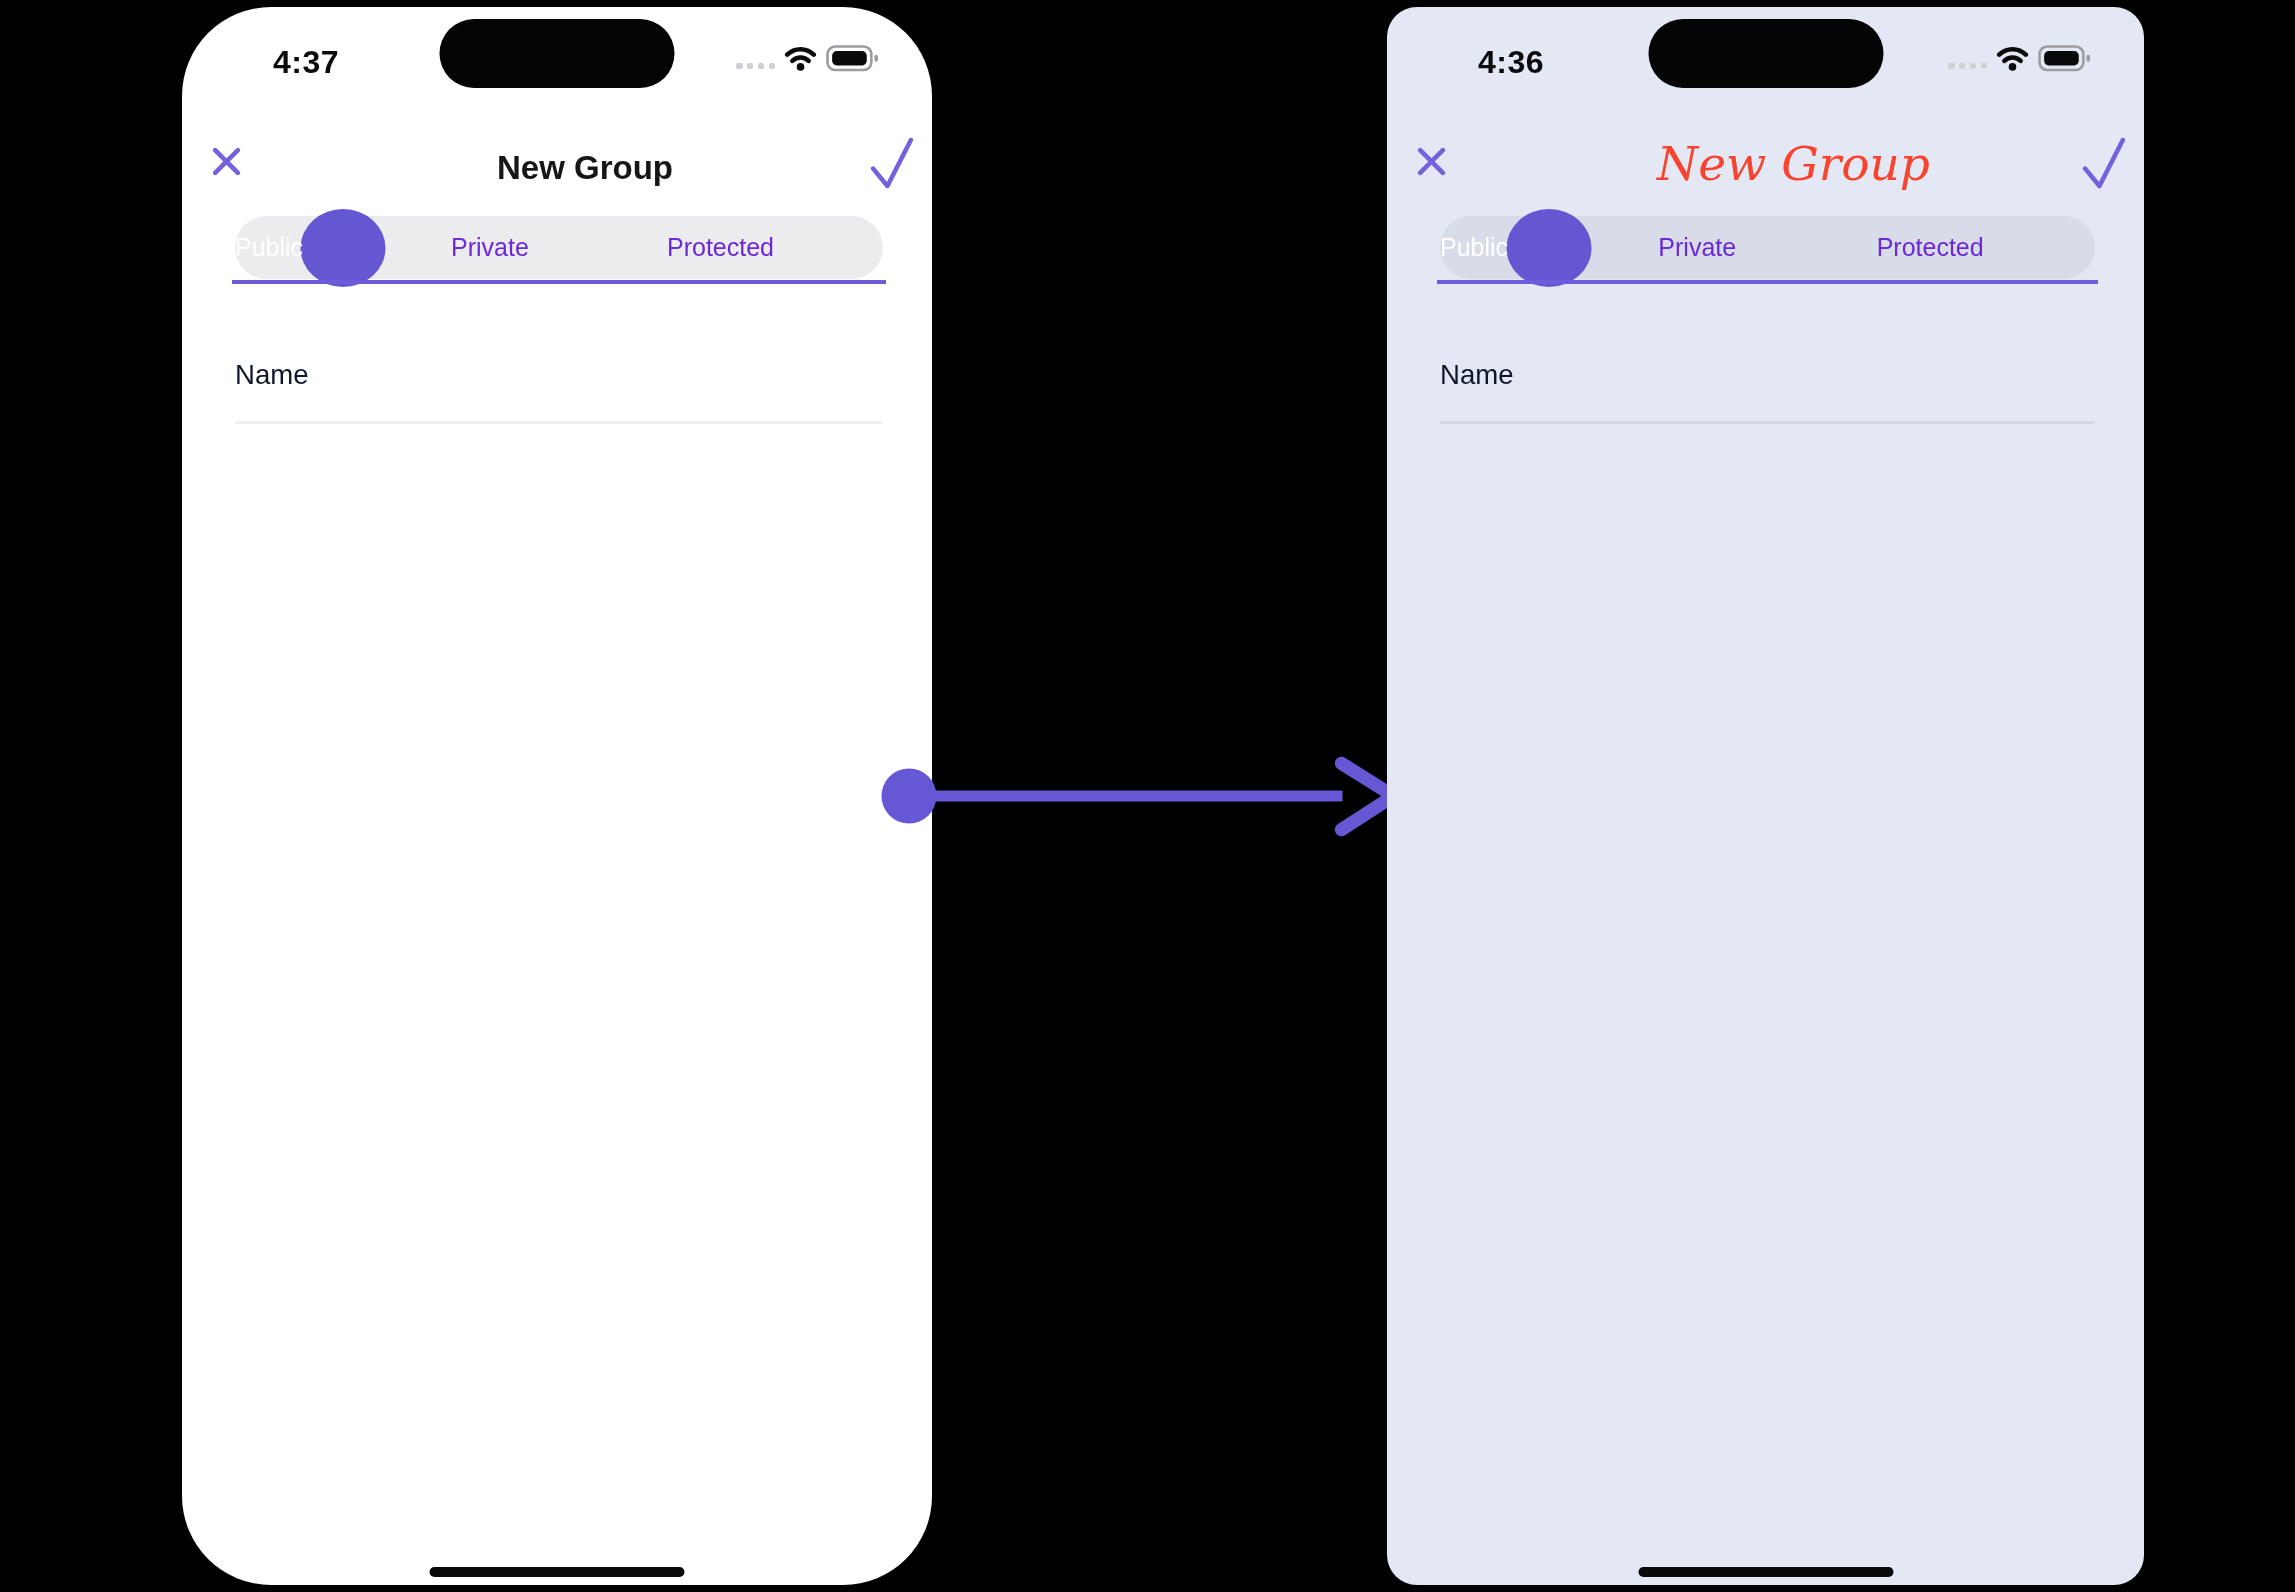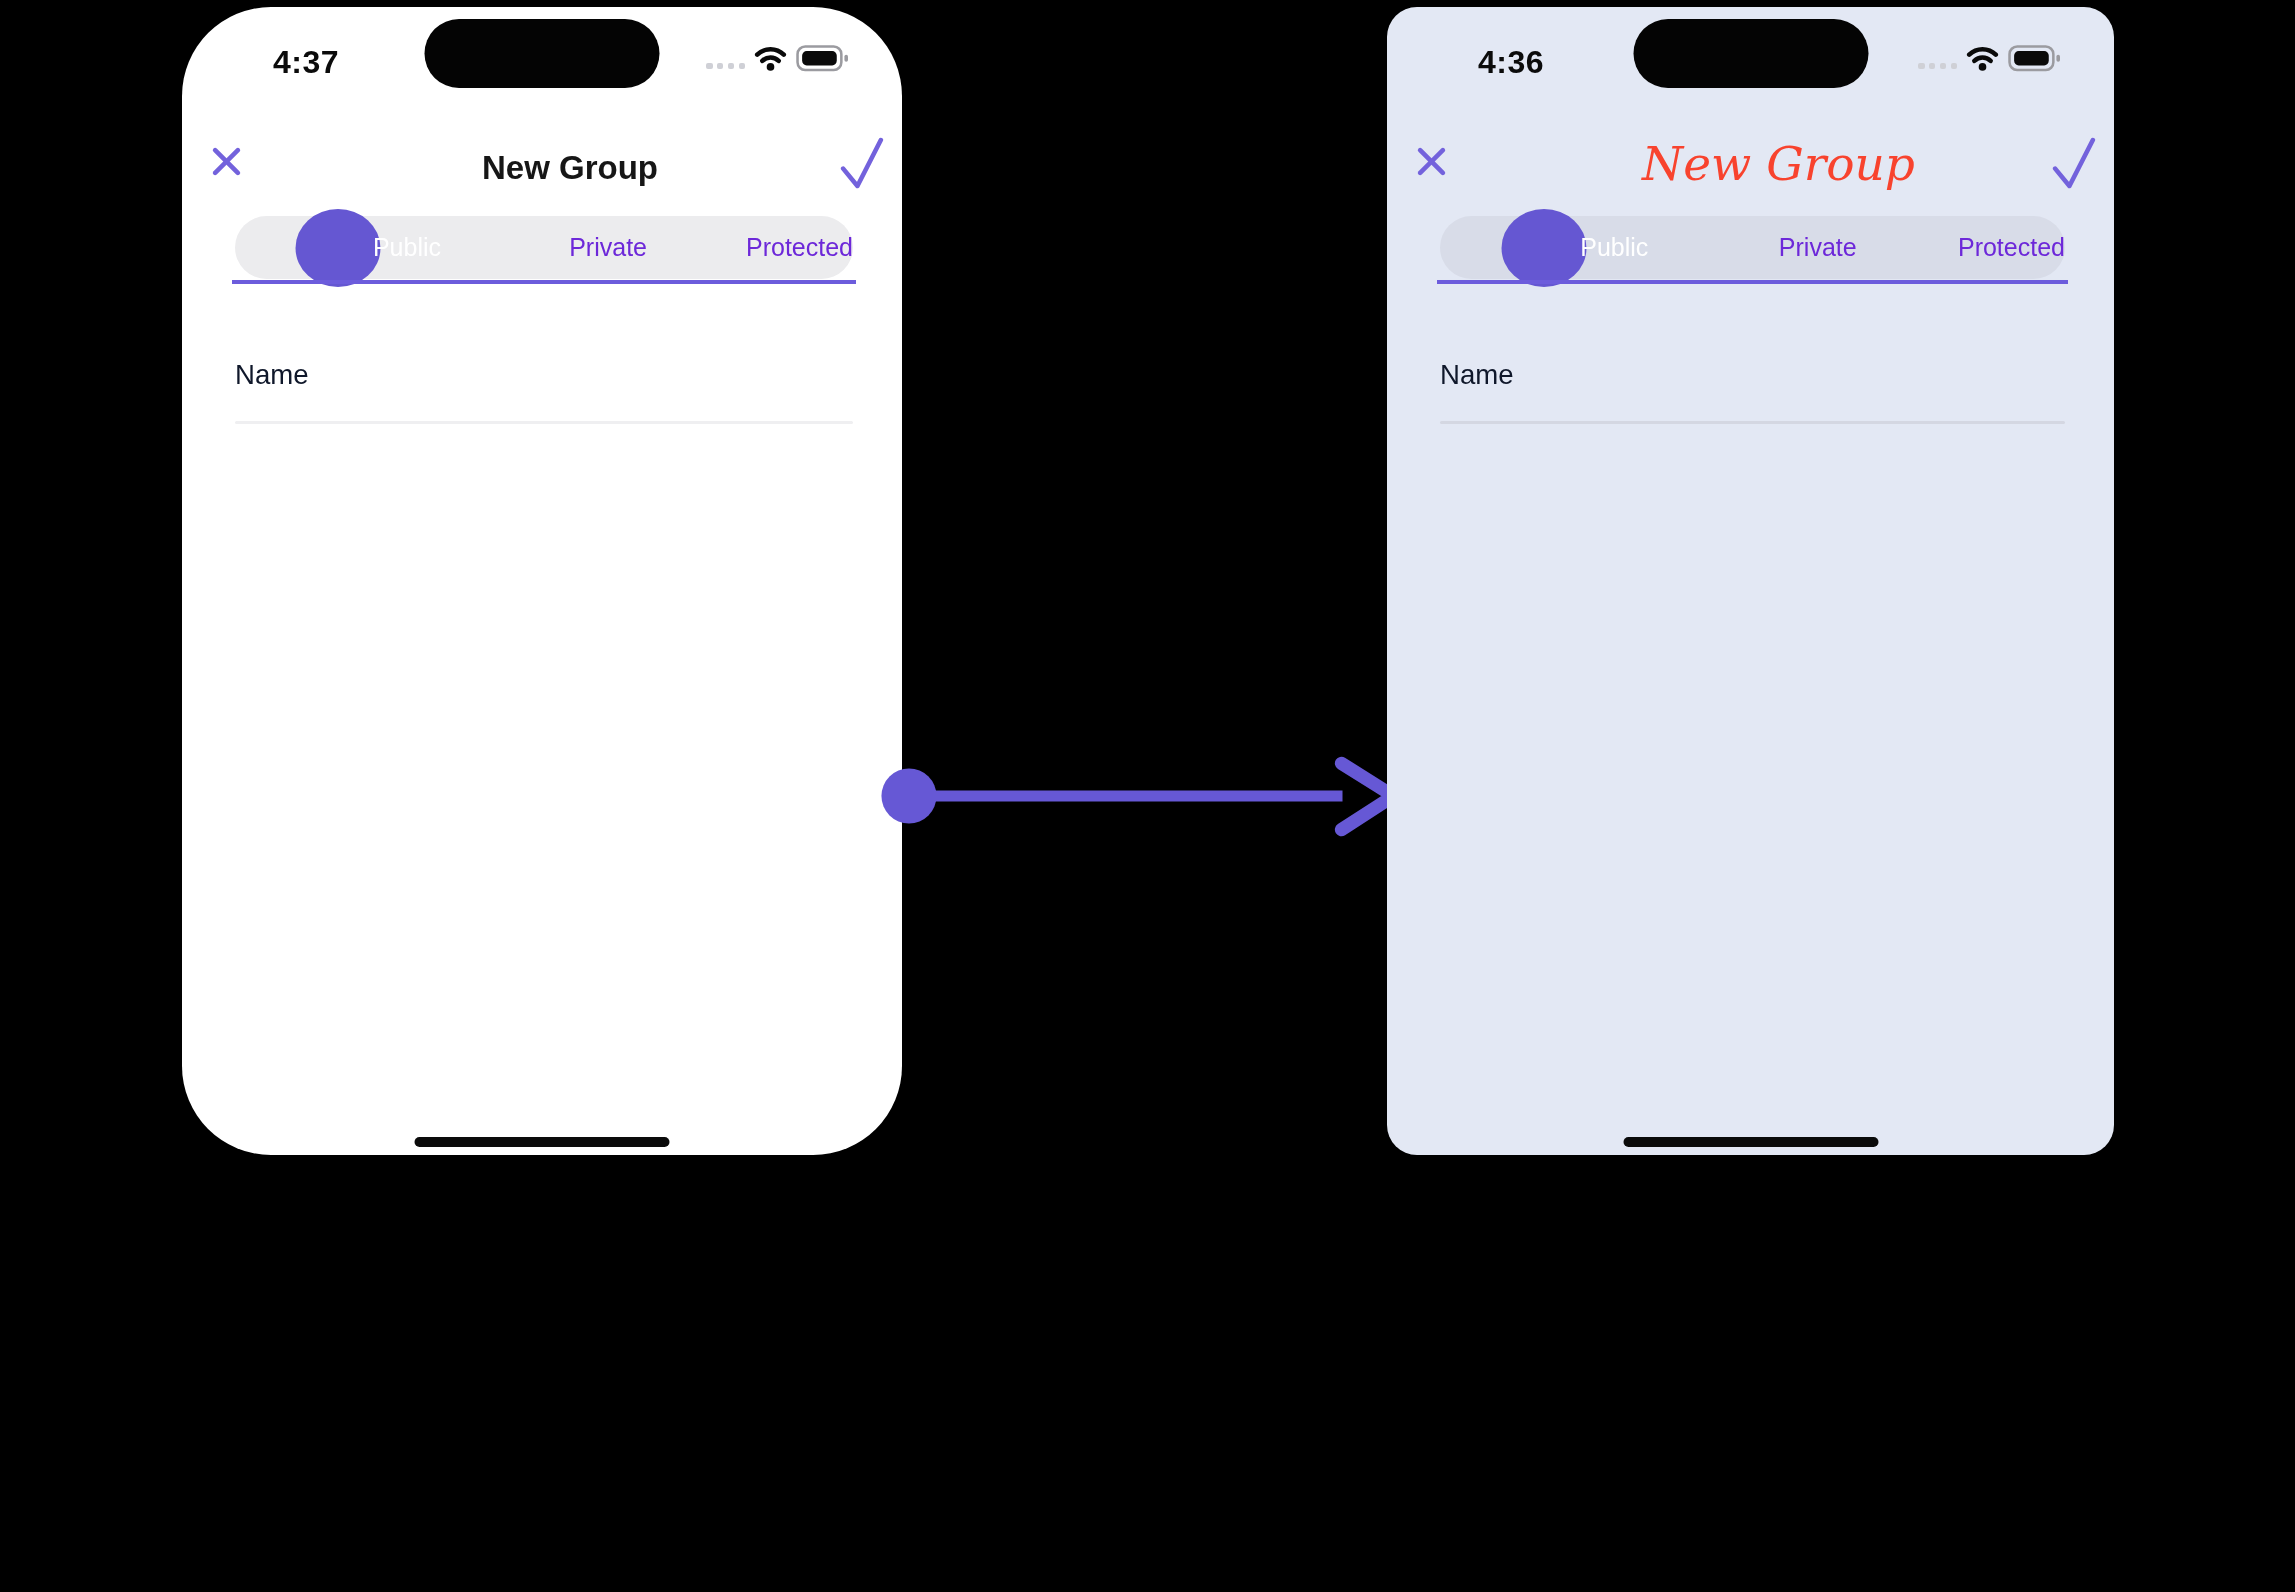--- a/index.html
+++ b/index.html
@@ -1,22 +1,23 @@
 <!DOCTYPE html>
 <html style="font-size:8.2px"><head>
 <meta charset="utf-8">
 <style>
   html,body{margin:0;padding:0;}
   body{
     width:2295px;height:1593px;position:relative;overflow:hidden;
     background:#000;font-family:"Liberation Sans",sans-serif;
   }
   .phone{
-    position:absolute;top:7.1px;height:1148px;border-radius:89px;
+    position:absolute;top:7.1px;height:1578px;border-radius:89px;
     background:var(--bg);
+    padding-left:30px;
   }
   .phone--a{left:182px;width:720px;--bg:#ffffff;--seg:#ececee;--fieldline:#efeff1;--titlecol:#161616;}
   .phone--b{left:1387px;width:727px;border-radius:30px;--bg:#e3e8f4;--seg:#d8dce8;--fieldline:#d4d7e2;--titlecol:#f8432e;}
 
   .island{position:absolute;top:12.2px;left:50%;transform:translateX(-50%);
     width:235px;height:69px;border-radius:36px;background:#040404;}
   .time{position:absolute;top:37px;left:91px;font-size:32px;font-weight:700;
     color:#0b0b0b;letter-spacing:0.5px;}
   .status-cluster{position:absolute;top:34px;right:53px;height:35px;
     display:flex;align-items:center;gap:9.2px;}
@@ -28,21 +29,21 @@
   .nav-btn.confirm{right:18.4px;top:129px;width:44px;height:54px;}
 
   .title{position:absolute;top:142px;left:50%;transform:translateX(-50%);
     font-size:33px;font-weight:600;color:var(--titlecol);white-space:nowrap;margin-left:28px;}
   .phone--b .title{
     font-family:"DejaVu Serif",serif;font-style:italic;font-weight:500;
     font-size:47px;top:129px;}
 
   .segment{position:absolute;left:53px;right:49px;top:209px;height:63px;
     border-radius:32px;background:var(--seg);display:flex;}
-  .tab{flex:1;position:relative;display:flex;align-items:center;justify-content:flex-end;cursor:pointer;}
+  .tab{flex:1;position:relative;display:flex;align-items:center;justify-content:flex-start;cursor:pointer;}
   .tab-label{position:relative;z-index:1;font-size:25px;font-weight:500;color:#6d28d9;}
   .sel{position:absolute;left:50%;top:50%;transform:translate(-50%,-50%);
     width:85px;height:78px;border-radius:50%;background:#6557d2;}
   .tab--selected .tab-label{color:#ffffff;}
   .segment-underline{position:absolute;left:50px;right:46px;top:273px;height:4.1px;background:#6c5cdc;}
 
   .field{position:absolute;left:53px;right:49px;top:347px;height:71px;cursor:text;}
   .placeholder{position:absolute;left:0;top:5.1px;font-size:27.6px;font-weight:500;color:#0f172a;}
   .field-underline{position:absolute;left:0;right:0;top:67px;height:2.6px;
     border-radius:1.5px;background:var(--fieldline);}

